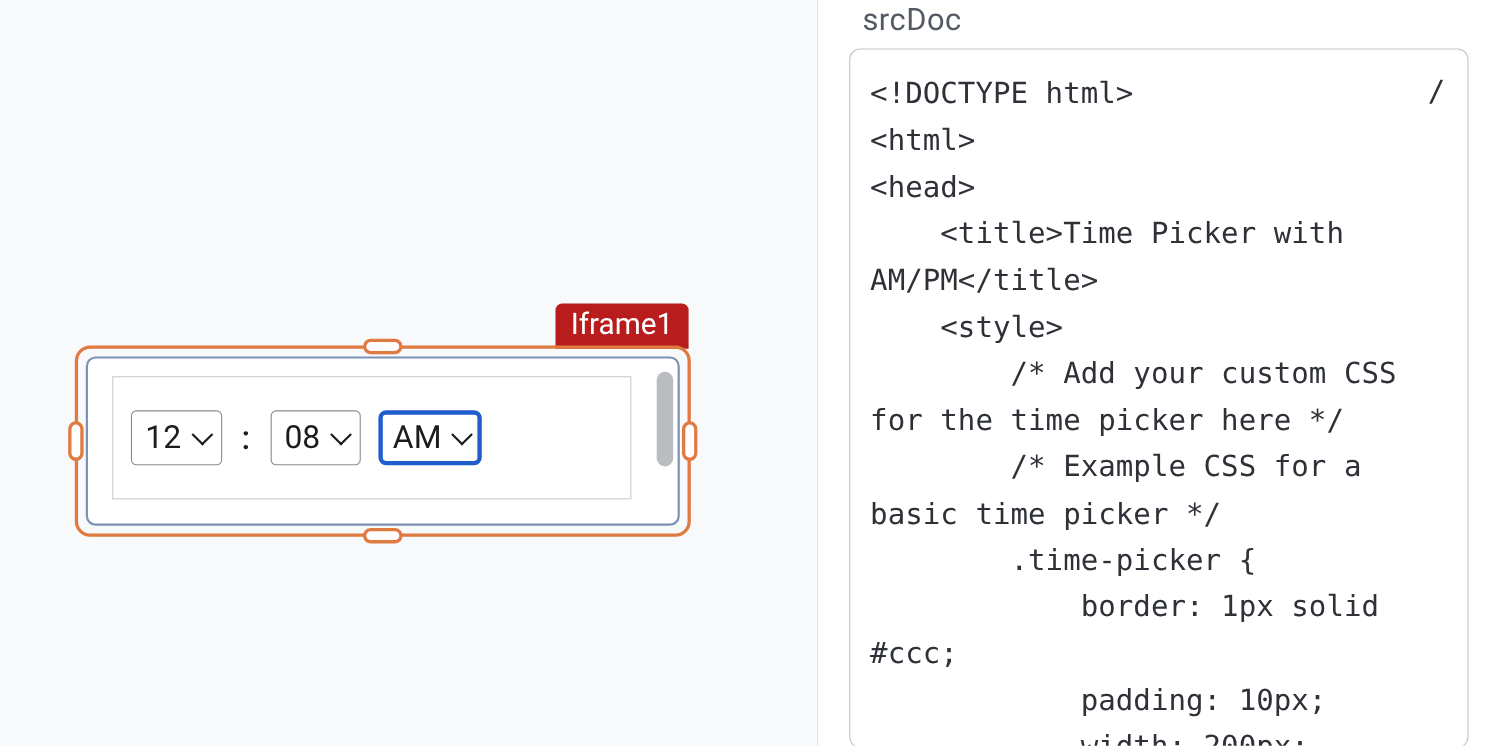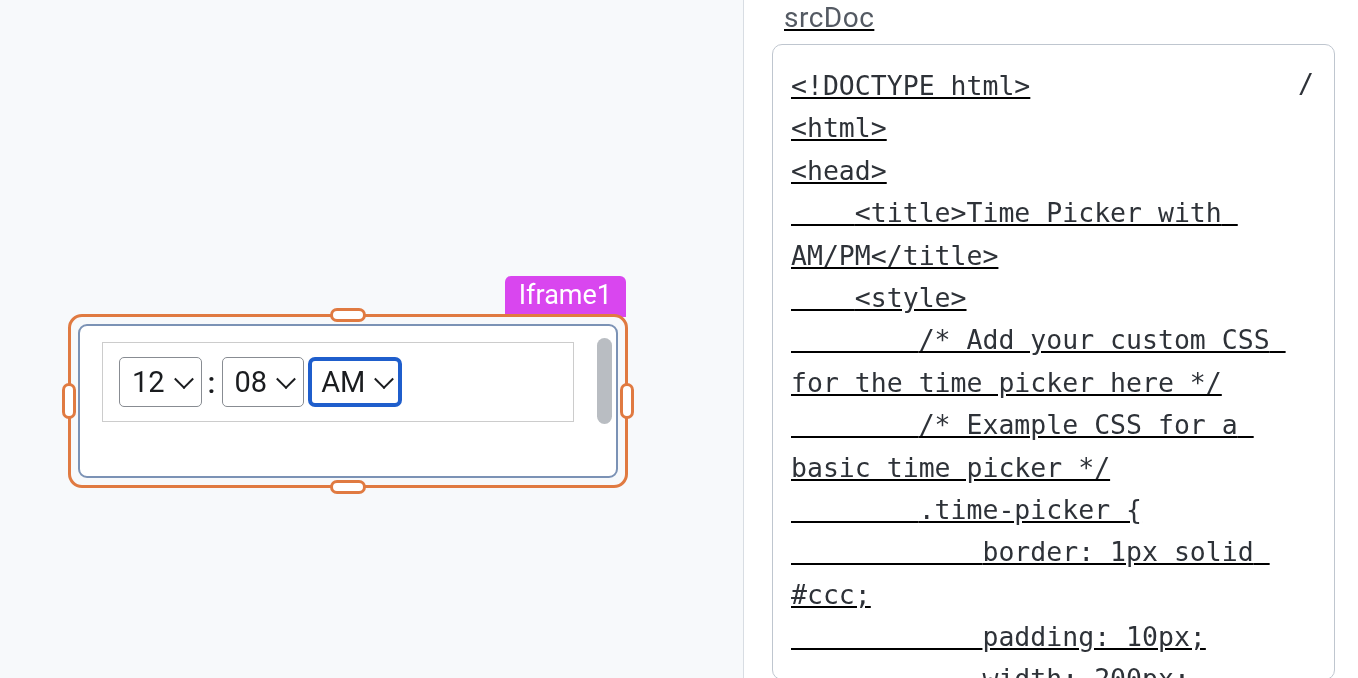--- a/index.html
+++ b/index.html
@@ -21,21 +21,20 @@
       background: #f7f9fb;
       position: relative;
       border-right: 1px solid #d8dde3;
     }
     .properties-panel {
       flex: 1;
       height: 100%;
       background: #ffffff;
       padding: 1px 0 0 0;
       position: relative;
-      text-decoration: underline;
     }
     .property-label {
       font-size: 28px;
       color: #545a63;
       padding: 0 0 10px 40px;
       font-weight: 400;
       letter-spacing: 0.5px;
     }
     .code-box {
       margin: 0 23px 0 28px;
@@ -64,21 +63,21 @@
       position: absolute;
       top: 316px;
       left: 70px;
       width: 556px;
       height: 170px;
     }
     .iframe-tag {
       position: absolute;
       top: -40px;
       right: 0;
-      background: #d946ef;
+      background: #b91c1c;
       color: #ffffff;
       font-size: 27px;
       padding: 3px 14px 6px 14px;
       border-radius: 6px 6px 0 0;
       font-weight: 400;
     }
     .selection-outer {
       position: absolute;
       inset: -2px;
       border: 3px solid #e07a41;
@@ -143,24 +142,24 @@
       height: 36px;
       border-radius: 8px;
     }
     
     .time-picker {
       position: absolute;
       top: 16px;
       left: 22px;
       width: 472px;
       border: 1px solid #cccccc;
-      padding: 14px 16px;
+      padding: 30px 16px;
       display: flex;
       align-items: center;
-      gap: 4px;
+      gap: 16px;
       background: #ffffff;
     }
     .tp-select {
       font-size: 29px;
       padding: 7px 36px 7px 12px;
       border: 1.5px solid #888c92;
       border-radius: 5px;
       background: #ffffff;
       color: #1a1c1f;
       appearance: none;

